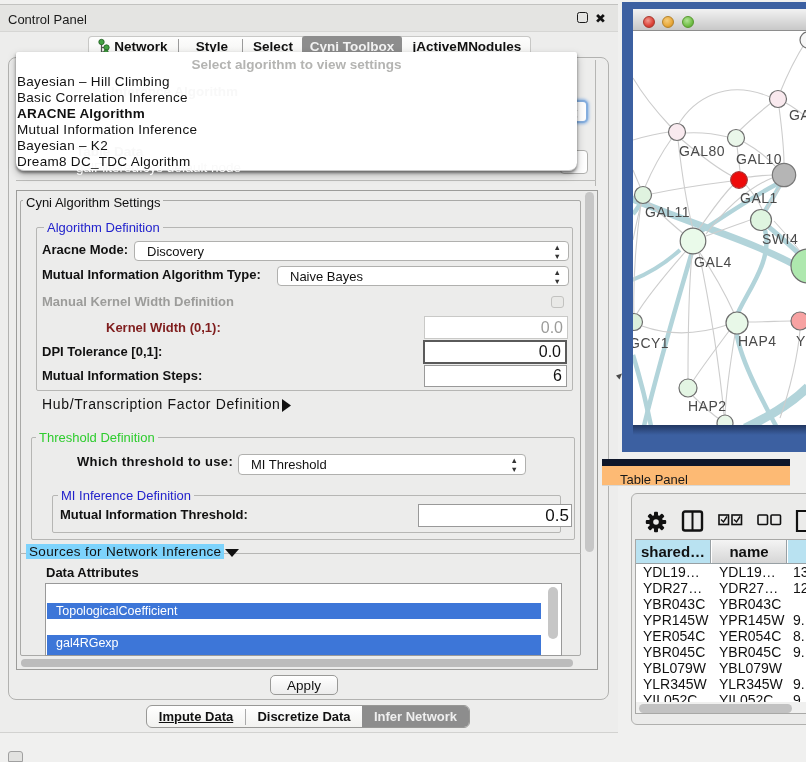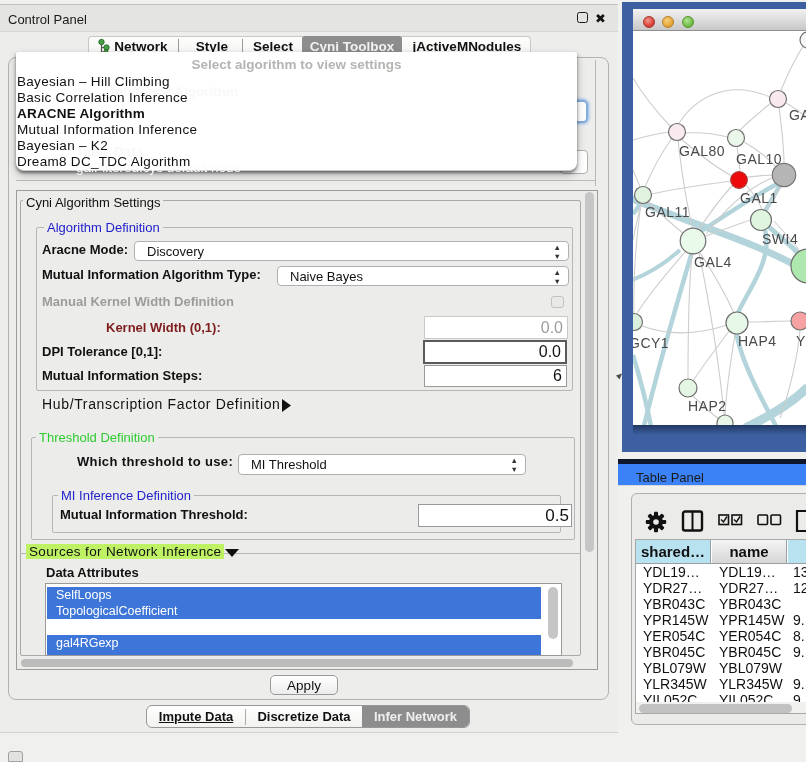--- a/index.html
+++ b/index.html
@@ -65,21 +65,21 @@
 .pitem { position:absolute; left:1px; font-size:13.5px; letter-spacing:0.3px; color:#111; }
 
 
 #bluewin { left:622px; top:2px; width:184px; height:450px; background:#3c60a1; }
 #ntitle { left:11px; top:7px; width:173px; height:22px;
   background:linear-gradient(#f2f2f2,#c8c8c8); border-bottom:1px solid #8e8e8e; }
 .tl { position:absolute; top:6.5px; width:12px; height:12px; border-radius:50%; }
 #canvas { left:11px; top:29px; width:173px; height:394px; background:#fff; }
 
 
-#tpbar { left:618px; top:459px; width:188px; height:27px; background:#3b82f6; border-top:5px solid #0f172a;
+#tpbar { left:602px; top:459px; width:188px; height:27px; background:#fdba74; border-top:7px solid #0f172a;
   border-bottom:1px solid #d8d8d6; }
 #tpbar span { position:absolute; left:18px; top:6px; font-size:13px; color:#1a1a1a; }
 #tpanel { left:631px; top:493px; width:185px; height:232px; border:1px solid #b0b0ae; border-radius:6px;
   background:#ebebea; }
 #ttable { position:absolute; left:3px; top:45px; width:182px; height:175px; border:1px solid #a8a8a6;
   background:#fff; overflow:hidden; }
 .th { position:absolute; top:0; height:23px; font-size:15px; color:#111; text-align:center;
   line-height:23px; border-right:1px solid #98a0a4;font-weight:bold; }
 .trow { position:absolute; font-size:14px; color:#111; }
 </style>
@@ -169,28 +169,27 @@
     <div class="ct">MI Threshold</div>
       <div class="arrows">▲<br>▼</div>
     </div>
 
   <div class="groupbox" style="left:52px; top:495px; width:509px; height:38px;"></div>
   <div class="grouptitle" style="left:58px; top:488px; color:#2222cc;">MI Inference Definition</div>
   <div class="cblabel" style="left:60px; top:507px;">Mutual Information Threshold:</div>
   <div class="field" style="left:418px; top:504px; width:154px; height:23px; border:1px solid #999; color:#111; font-size:17px; line-height:21px; padding-right:2px;">0.5</div>
 
   <div class="abs" style="left:20px; top:553px; width:561px; height:1px; background:#b6b6b4;"></div>
-  <div class="abs" style="left:26px; top:544px; font-size:13.5px; letter-spacing:0.35px; color:#111; background:#bef264; padding:0 3px;">Sources for Network Inference</div>
+  <div class="abs" style="left:26px; top:544px; font-size:13.5px; letter-spacing:0.35px; color:#111; background:#7dd3fc; padding:0 3px;">Sources for Network Inference</div>
   <svg class="abs" style="left:225px; top:549px;" width="14" height="8">
       <polygon points="0,0 14,0 7,8" fill="#111"></polygon>
     </svg>
   <div class="cblabel" style="left:46px; top:565px; font-size:13px;">Data Attributes</div>
 
   <div class="abs" id="listbox">
-    <div class="lrow" style="top:3px;">SelfLoops</div>
     <div class="lrow" style="top:19px;">TopologicalCoefficient</div>
     <div class="lrow" style="top:51px;">gal4RGexp</div>
     <div class="lrow" style="top:67px;"></div>
     <div class="sbthumb" style="left:502px; top:3px; width:10px; height:52px;"></div>
   </div>
 
   <div class="abs" id="apply">Apply</div>
 
   <div class="abs" id="bseg">
     <div class="bsegitem" style="left:0; width:98px;text-decoration:underline;">Impute Data</div>

